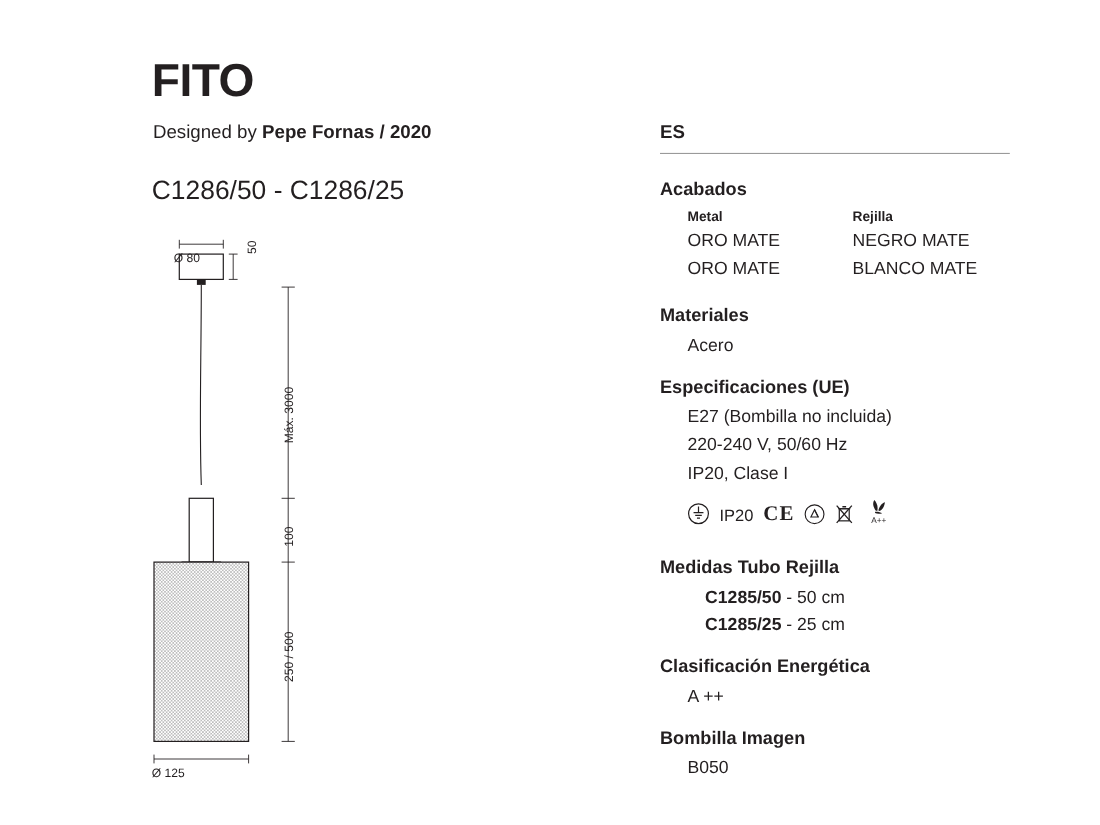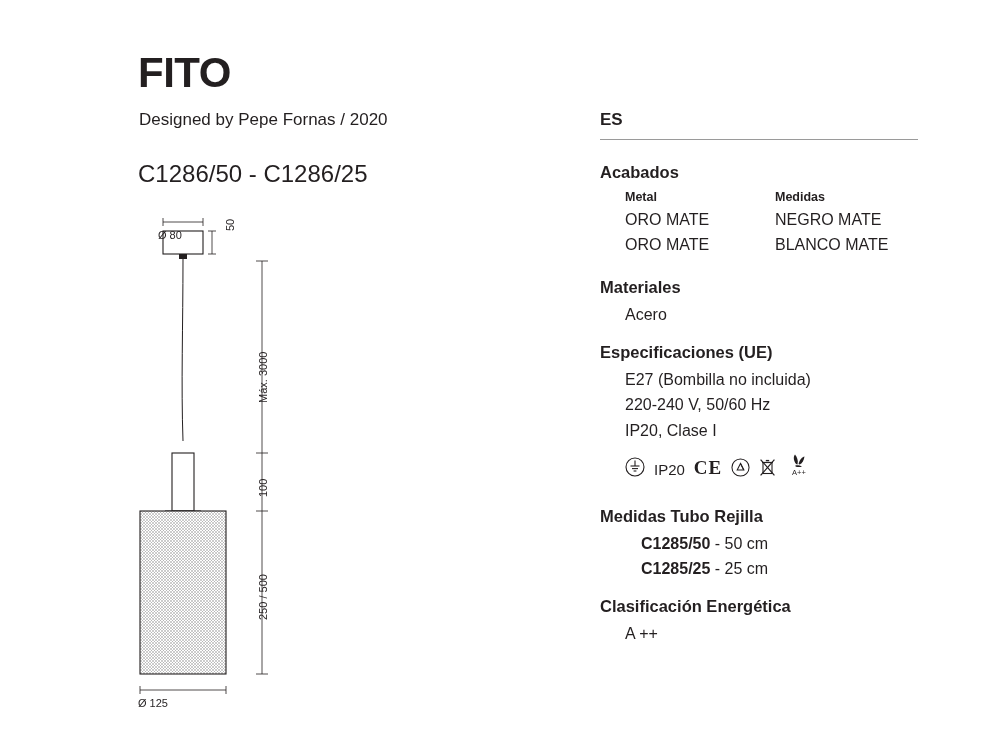--- a/index.html
+++ b/index.html
@@ -36,21 +36,21 @@
   }
 
   .designer-line {
     position: absolute;
     left: 139px;
     top: 110px;
     font-size: 17px;
     line-height: 1.2;
   }
   .designer-line .light { font-weight: normal; }
-  .designer-line .bold { font-weight: normal; }
+  .designer-line .bold { font-weight: bold; }
 
   .model-codes {
     position: absolute;
     left: 138px;
     top: 160px;
     font-size: 24px;
     font-weight: normal;
     letter-spacing: 0px;
   }
 
@@ -230,21 +230,21 @@
 
   <div class="spec-section" style="top:162px;">
     <div class="sec-head">Acabados</div>
     <div class="two-col">
       <div class="col">
         <div class="col-head">Metal</div>
         <div class="col-val">ORO MATE</div>
         <div class="col-val">ORO MATE</div>
       </div>
       <div class="col">
-        <div class="col-head">Medidas</div>
+        <div class="col-head">Rejilla</div>
         <div class="col-val">NEGRO MATE</div>
         <div class="col-val">BLANCO MATE</div>
       </div>
     </div>
   </div>
 
   <div class="spec-section" style="top:277px;">
     <div class="sec-head">Materiales</div>
     <div class="sec-body">Acero</div>
   </div>
@@ -310,14 +310,18 @@
         <span class="bold-code">C1285/25</span><span> - 25 cm</span>
       </div>
     </div>
   </div>
 
   <div class="spec-section" style="top:596px;">
     <div class="sec-head">Clasificación Energética</div>
     <div class="sec-body">A ++</div>
   </div>
 
+  <div class="spec-section" style="top:661px;">
+    <div class="sec-head">Bombilla Imagen</div>
+    <div class="sec-body">B050</div>
+  </div>
 
 </div>
 
 </body></html>

